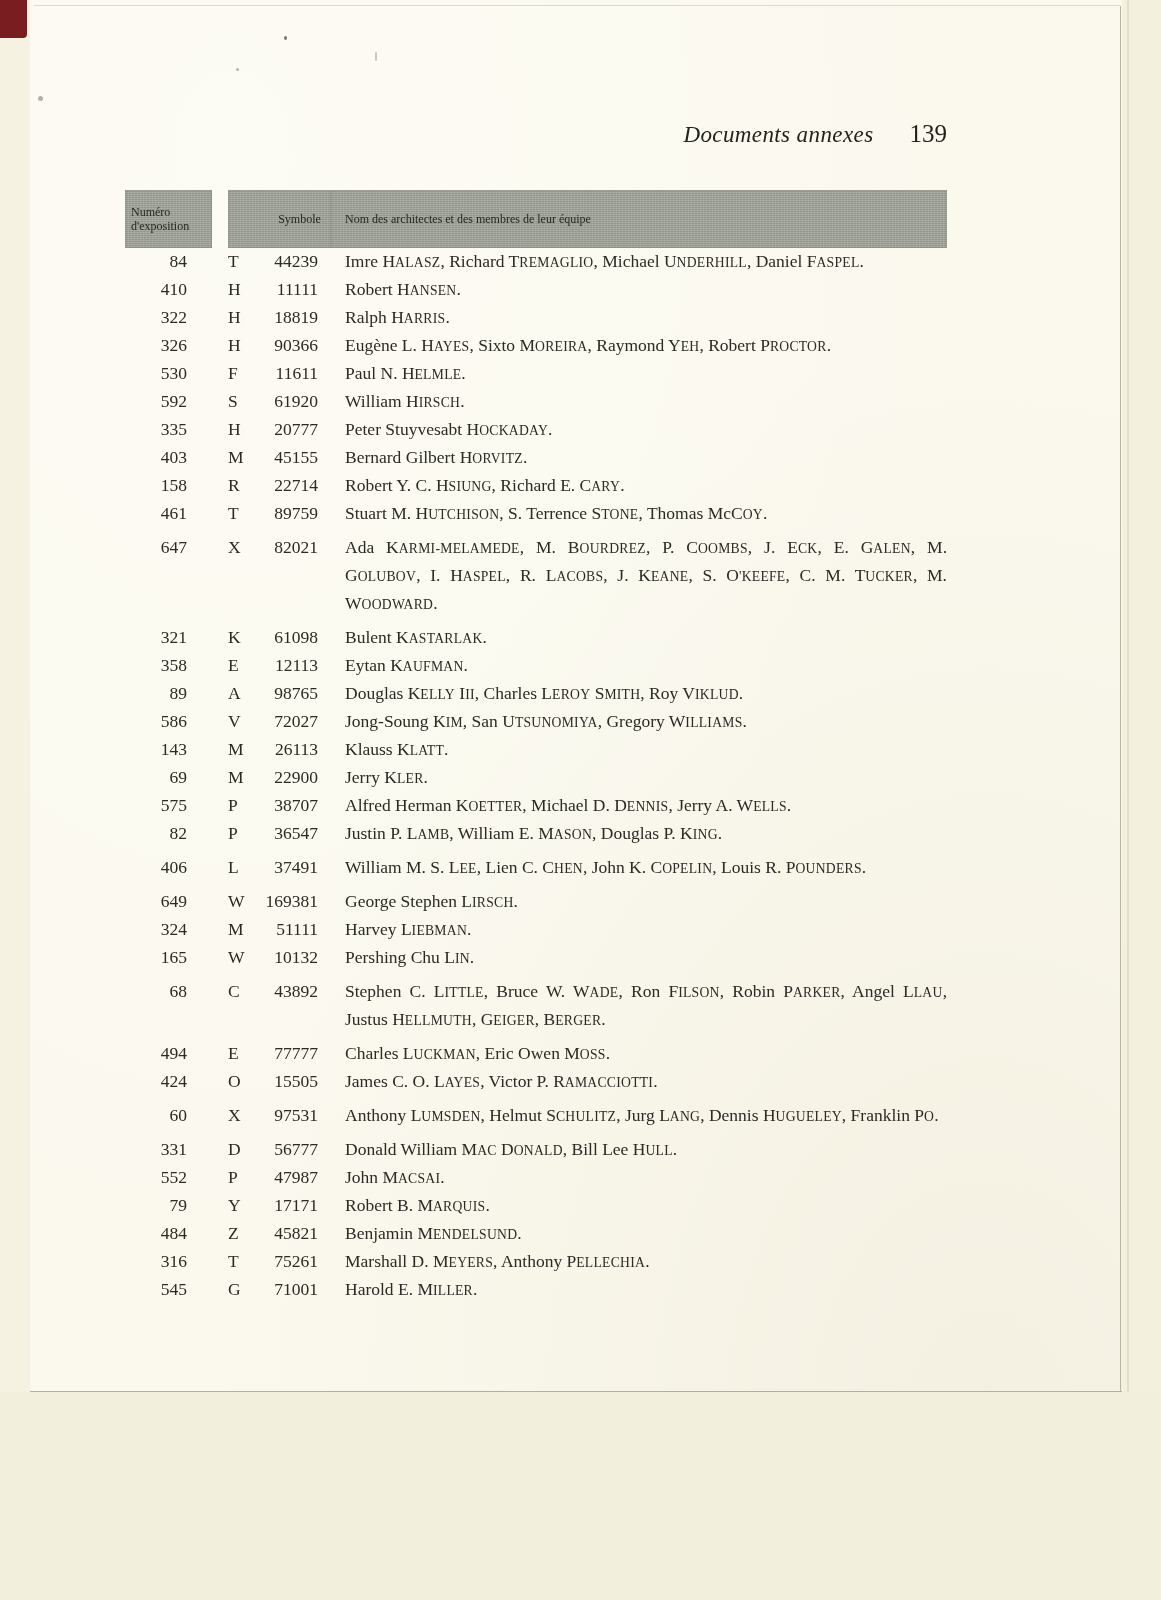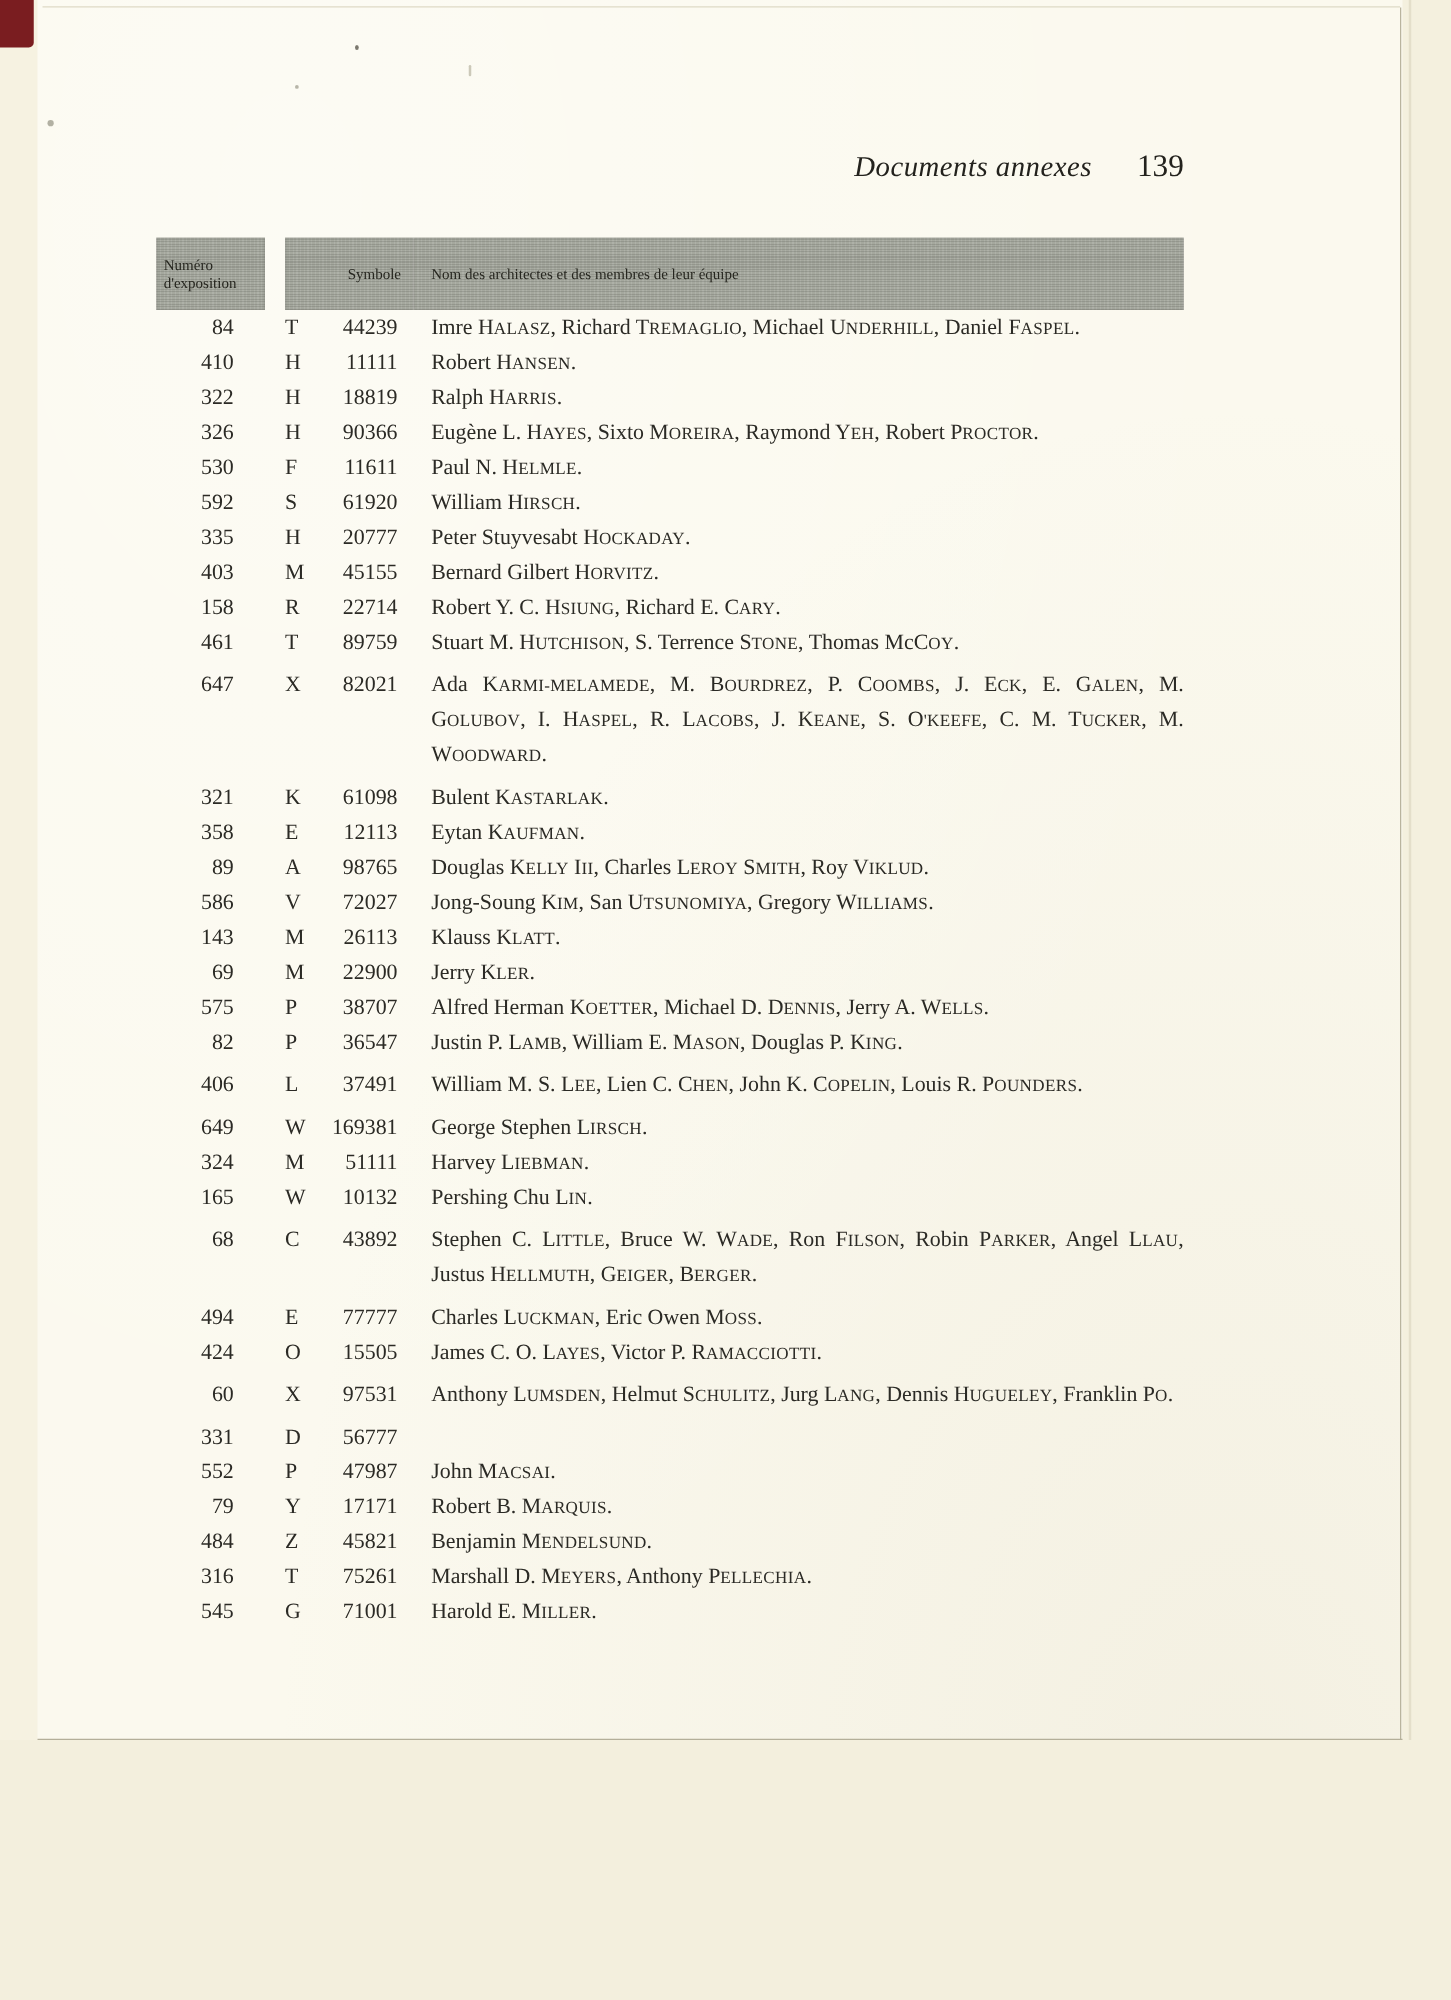--- a/index.html
+++ b/index.html
@@ -316,20 +316,21 @@
       <span class="sym-num">97531</span>
     </div>
     <div class="c-names">Anthony L<span class="sc">UMSDEN</span>, Helmut S<span class="sc">CHULITZ</span>, Jurg L<span class="sc">ANG</span>, Dennis H<span class="sc">UGUELEY</span>, Franklin P<span class="sc">O</span>.</div>
   </div>
         <div class="row pre-gap">
     <div class="c-num">331</div>
     <div class="c-sym">
       <span class="sym-letter">D</span>
       <span class="sym-num">56777</span>
     </div>
+    <div class="c-names">Donald William M<span class="sc">AC</span> D<span class="sc">ONALD</span>, Bill Lee H<span class="sc">ULL</span>.</div>
   </div>
         <div class="row">
     <div class="c-num">552</div>
     <div class="c-sym">
       <span class="sym-letter">P</span>
       <span class="sym-num">47987</span>
     </div>
     <div class="c-names">John M<span class="sc">ACSAI</span>.</div>
   </div>
         <div class="row">

